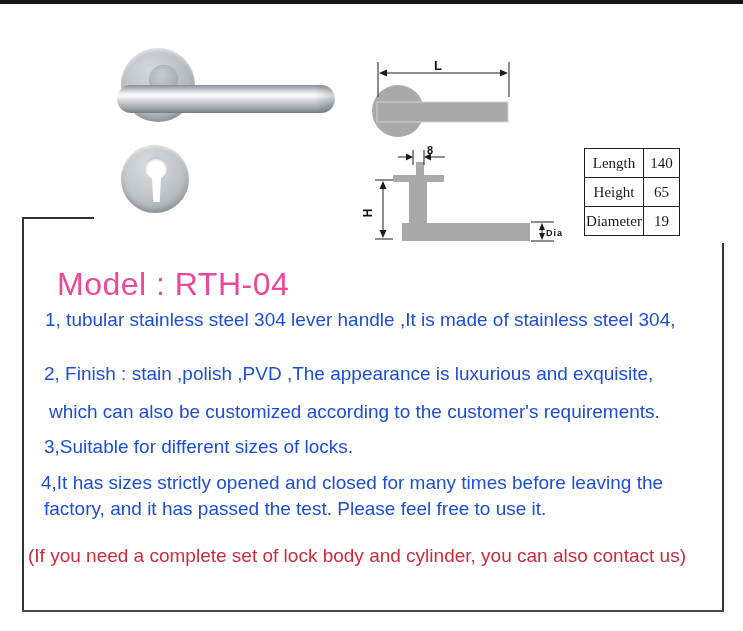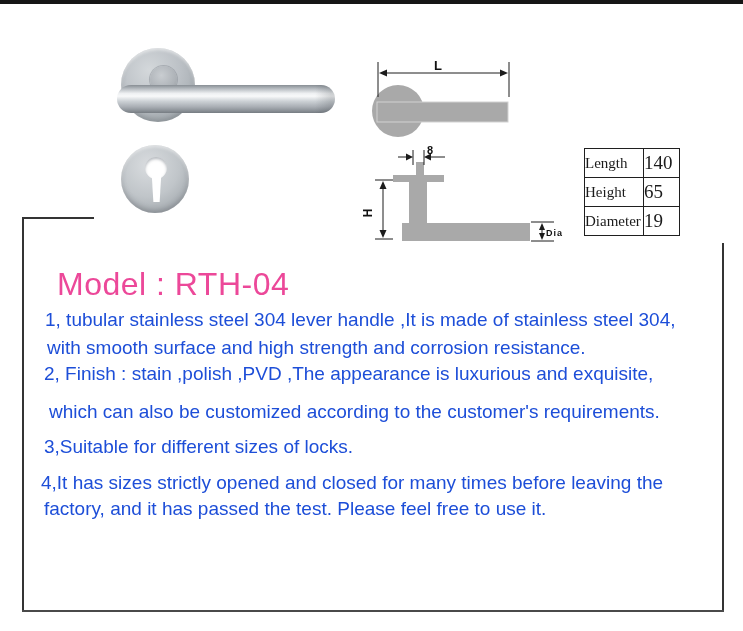--- a/index.html
+++ b/index.html
@@ -42,23 +42,23 @@
   .keyhole-slot{
     position:absolute;left:150px;top:172px;width:13px;height:30px;background:#ffffff;
     clip-path:polygon(12% 0,88% 0,74% 100%,26% 100%);
   }
 
   
   .spec-table{
     position:absolute;left:584px;top:148px;border-collapse:collapse;table-layout:fixed;
     font-family:"Liberation Serif",serif;color:#1b1b1b;background:#fff;
   }
-  .spec-table td{border:1px solid #1f1f1f;vertical-align:middle;padding:0;}
+  .spec-table td{border:1px solid #1f1f1f;text-align:center;vertical-align:middle;padding:0;}
   .spec-table td.sl{width:58px;height:28px;font-size:15px;}
-  .spec-table td.sv{width:35px;font-size:19px;}
+  .spec-table td.sv{width:35px;font-size:15px;}
 
   
   .frame-left  {position:absolute;left:22px; top:217px;width:2px;  height:395px;background:#343434;}
   .frame-top   {position:absolute;left:22px; top:217px;width:72px; height:2px;  background:#343434;}
   .frame-right {position:absolute;left:722px;top:243px;width:2px;  height:369px;background:#343434;}
   .frame-bottom{position:absolute;left:22px; top:610px;width:702px;height:2px;  background:#4a4a4a;}
 
   
   .title{
     position:absolute;left:57px;top:266px;font-size:32px;color:#ec4899;
@@ -155,20 +155,20 @@
     </tbody>
   </table>
 
   <div class="frame-left"></div>
   <div class="frame-top"></div>
   <div class="frame-right"></div>
   <div class="frame-bottom"></div>
 
   <div class="title">Model : RTH-04</div>
   <div class="dline dl1">1, tubular stainless steel 304 lever handle ,It is made of stainless steel 304,</div>
-  <div class="dline dl2">with smooth surface and high strength and corrosion resistance.</div>
   <div class="dline dl3">2, Finish : stain ,polish ,PVD ,The appearance is luxurious and exquisite,</div>
   <div class="dline dl4">which can also be customized according to the customer's requirements.</div>
   <div class="dline dl5">3,Suitable for different sizes of locks.</div>
   <div class="dline dl6">4,It has sizes strictly opened and closed for many times before leaving the</div>
   <div class="dline dl7">factory, and it has passed the test. Please feel free to use it.</div>
+  <div class="note">(If you need a complete set of lock body and cylinder, you can also contact us)</div>
 
 </div>
 
 </body></html>

